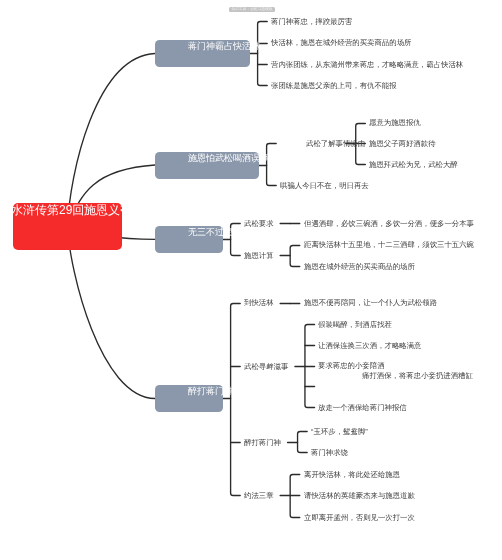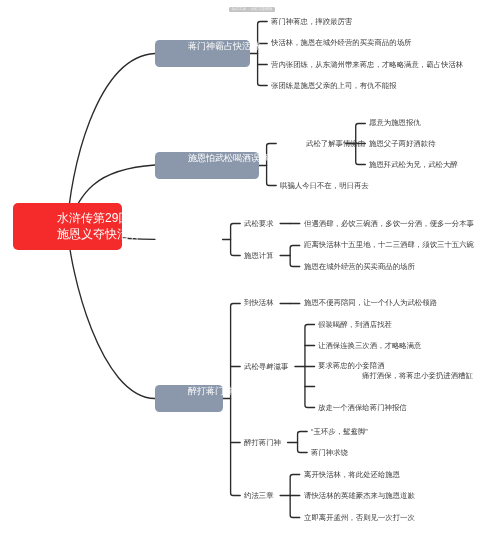--- a/index.html
+++ b/index.html
@@ -5,21 +5,21 @@
   html,body{margin:0;padding:0;background:#ffffff;}
   body{width:502px;height:560px;overflow:hidden;
        font-family:"Liberation Sans","DejaVu Sans",sans-serif;
        -webkit-font-smoothing:antialiased;}
   #stage{position:relative;width:502px;height:560px;background:#fff;transform:translateZ(0);}
   svg#wires{position:absolute;left:0;top:0;width:502px;height:560px;}
   .node span{will-change:transform;display:block;}
   .node{position:absolute;box-sizing:border-box;border-radius:4.5px;
         display:flex;align-items:flex-start;justify-content:center;
         color:#ffffff;white-space:nowrap;will-change:transform;padding-left:44px;}
-  .root{background:#f52a2a;border-radius:5px;flex-direction:column;
+  .root{background:#f52a2a;border-radius:5px;flex-direction:row;
         font-size:12px;line-height:15.3px;letter-spacing:0px;}
   .l1{background:#8b98ab;font-size:9px;}
   .leaf{position:absolute;white-space:nowrap;color:#3b3b3b;font-size:7.4px;line-height:9px;will-change:transform;}
   .watermark{position:absolute;background:#c3c3c3;border-radius:1.5px;
      color:#f4f4f4;font-size:3.6px;line-height:5px;letter-spacing:0.15px;
      padding:0 2.5px;white-space:nowrap;will-change:transform;}
 </style>
 </head>
 <body>
 
@@ -69,20 +69,23 @@
     <div class="leaf" style="left: 271px; top: 60.1px;">营内张团练，从东潞州带来蒋忠，才略略满意，霸占快活林</div>
     <div class="leaf" style="left: 271px; top: 80.6px;">张团练是施恩父亲的上司，有仇不能报</div>
     <div class="node l1" style="left: 155px; top: 151.5px; width: 103.6px; height: 27px;">
       <span>施恩怕武松喝酒误事</span>
     </div>
     <div class="leaf" style="left: 280px; top: 139.25px; padding-left: 26px;">武松了解事情缘由</div>
     <div class="leaf" style="left: 369.125px; top: 118.4px;">愿意为施恩报仇</div>
     <div class="leaf" style="left: 369.125px; top: 139.2px;">施恩父子两好酒款待</div>
     <div class="leaf" style="left: 369.125px; top: 160.1px;">施恩拜武松为兄，武松大醉</div>
     <div class="leaf" style="left: 280px; top: 180.8px;">哄骗人今日不在，明日再去</div>
+    <div class="node l1" style="left: 155px; top: 225.8px; width: 67.6px; height: 27px;">
+      <span>无三不过望</span>
+    </div>
     <div class="leaf" style="left: 244px; top: 218.8px;">武松要求</div>
     <div class="leaf" style="left: 303.562px; top: 218.8px;">但遇酒肆，必饮三碗酒，多饮一分酒，便多一分本事</div>
     <div class="leaf" style="left: 244px; top: 251.1px;">施恩计算</div>
     <div class="leaf" style="left: 303.562px; top: 240.4px;">距离快活林十五里地，十二三酒肆，须饮三十五六碗</div>
     <div class="leaf" style="left: 303.562px; top: 261.8px;">施恩在城外经营的买卖商品的场所</div>
     <div class="node l1" style="left: 155px; top: 385px; width: 67.6px; height: 27px;">
       <span>醉打蒋门神</span>
     </div>
     <div class="leaf" style="left: 244px; top: 298.4px;">到快活林</div>
     <div class="leaf" style="left: 303.562px; top: 298.4px;">施恩不便再陪同，让一个仆人为武松领路</div>

